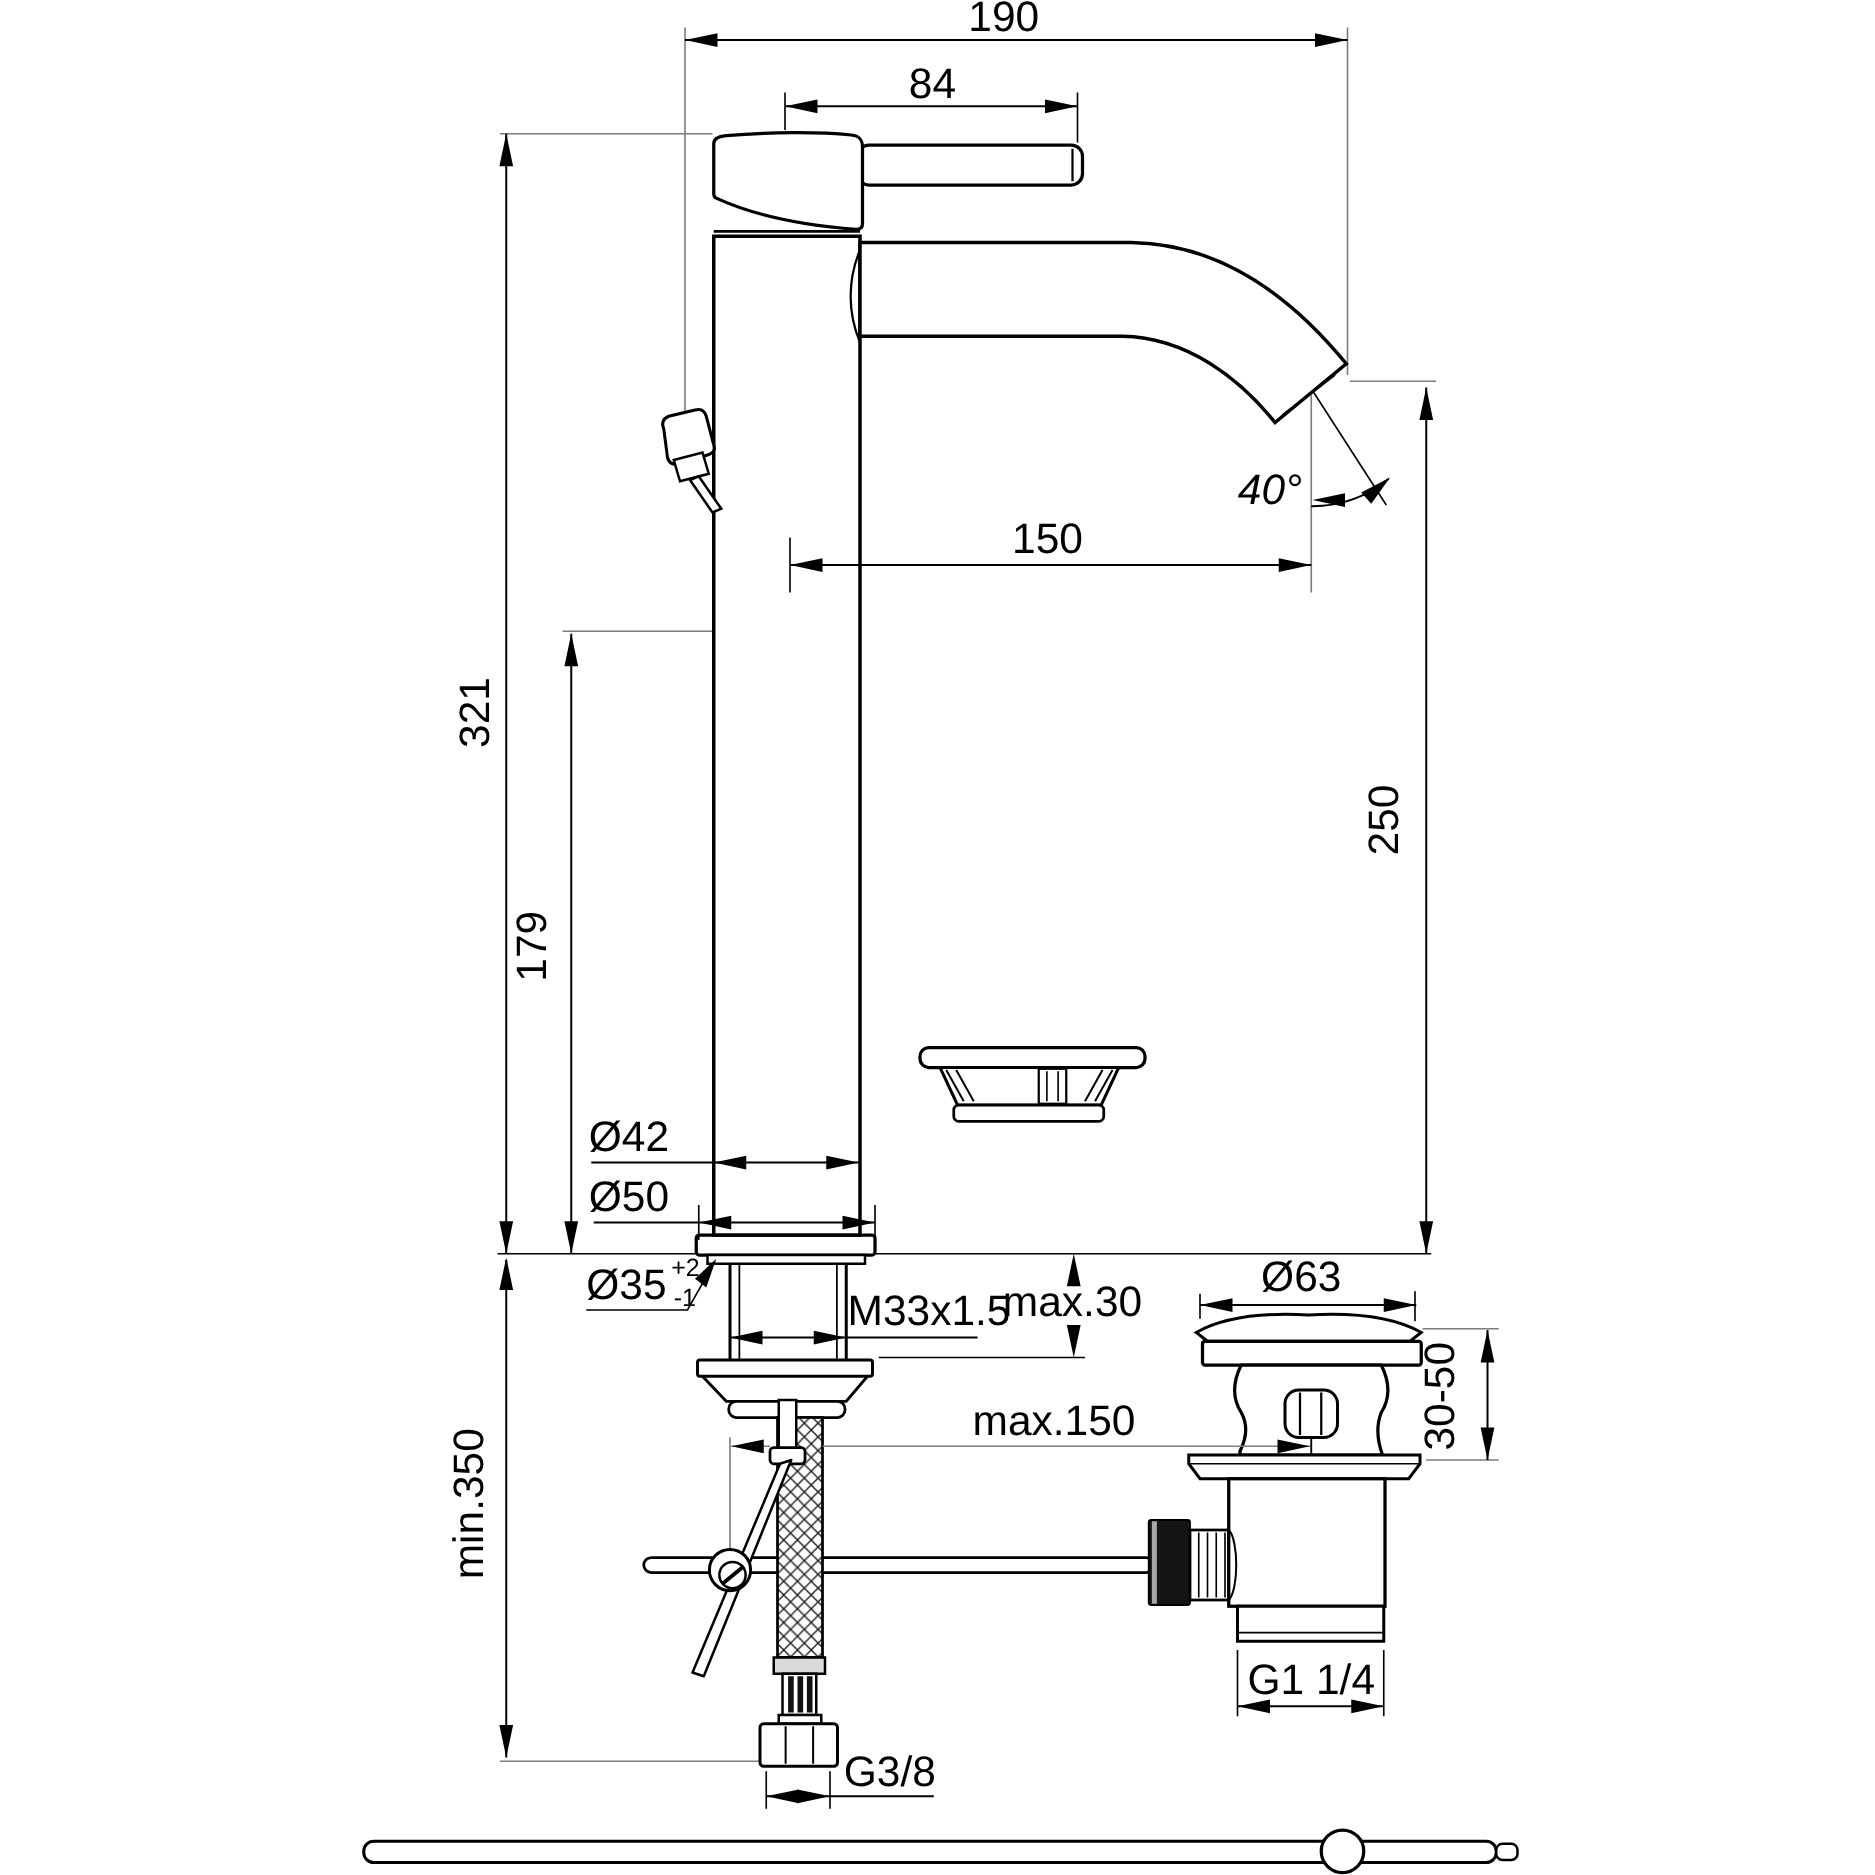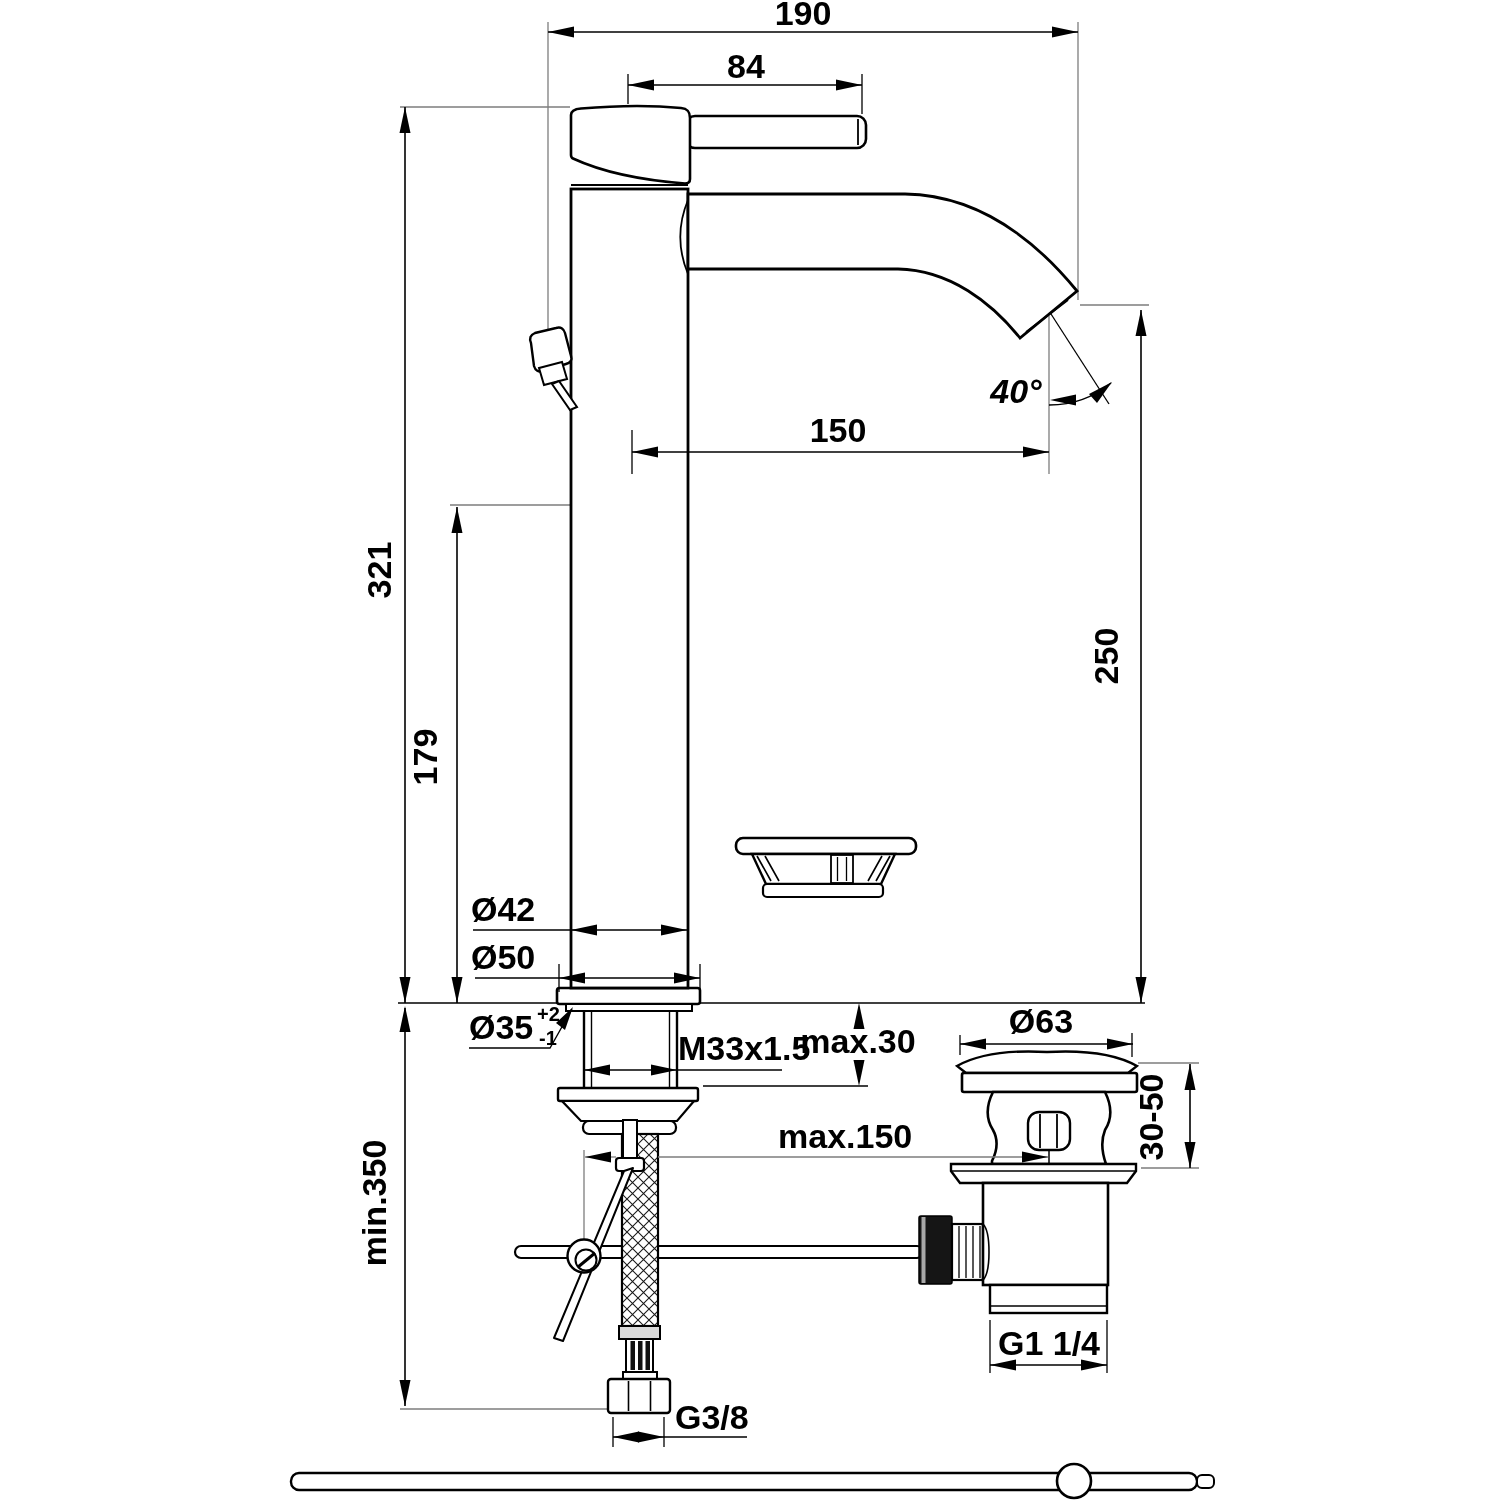--- a/index.html
+++ b/index.html
@@ -1,17 +1,17 @@
 <!DOCTYPE html>
 <html><head>
 <meta charset="utf-8">
 <style>
   html,body{margin:0;padding:0;background:#fff;}
   .canvas{position:relative;width:1500px;height:1500px;background:#ffffff;overflow:hidden;
-          font-family:"Liberation Sans", sans-serif;font-weight:bold;}
+          font-family:"Liberation Sans", sans-serif;}
   svg{position:absolute;left:0;top:0;}
   .dim-text{font-family:"Liberation Sans", sans-serif;font-size:34px;fill:#000;}
   .dim-text-small{font-family:"Liberation Sans", sans-serif;font-size:20px;fill:#000;}
   .dim-text-italic{font-style:italic;}
   .part{fill:#ffffff;stroke:#000000;}
   .dimline{stroke:#000000;stroke-width:1.6;fill:none;}
   .extline{stroke:#7d7d7d;stroke-width:1.3;fill:none;}
   .tick{stroke:#000000;stroke-width:1.3;fill:none;}
   .arrow{fill:#000000;stroke:none;}
   .detail{stroke:#000000;fill:none;}

